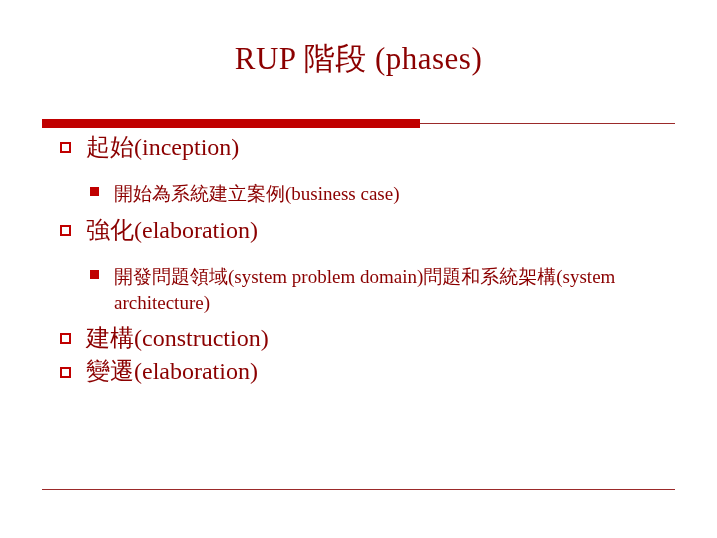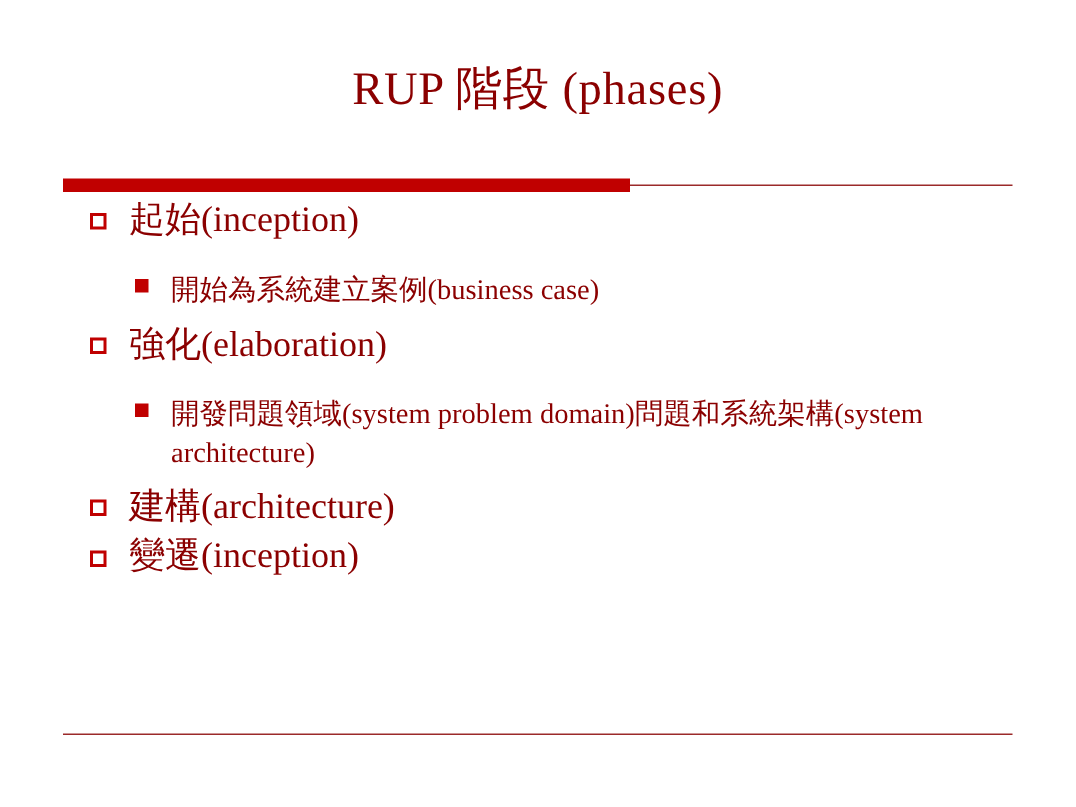--- a/index.html
+++ b/index.html
@@ -157,25 +157,25 @@
       <span class="bullet"><span class="ring"></span></span>
       <span class="text">強化(elaboration)</span>
     </div>
     <div class="lvl2">
       <span class="bullet"><span class="sq"></span></span>
       <span class="text">開發問題領域(system problem domain)問題和系統架構(system architecture)</span>
     </div>
 
     <div class="lvl1">
       <span class="bullet"><span class="ring"></span></span>
-      <span class="text">建構(architecture)</span>
+      <span class="text">建構(construction)</span>
     </div>
 
     <div class="lvl1">
       <span class="bullet"><span class="ring"></span></span>
-      <span class="text">變遷(inception)</span>
+      <span class="text">變遷(elaboration)</span>
     </div>
 
   </div>
 
   <div class="bottom-rule"></div>
 
 </div>
 
 </body></html>

